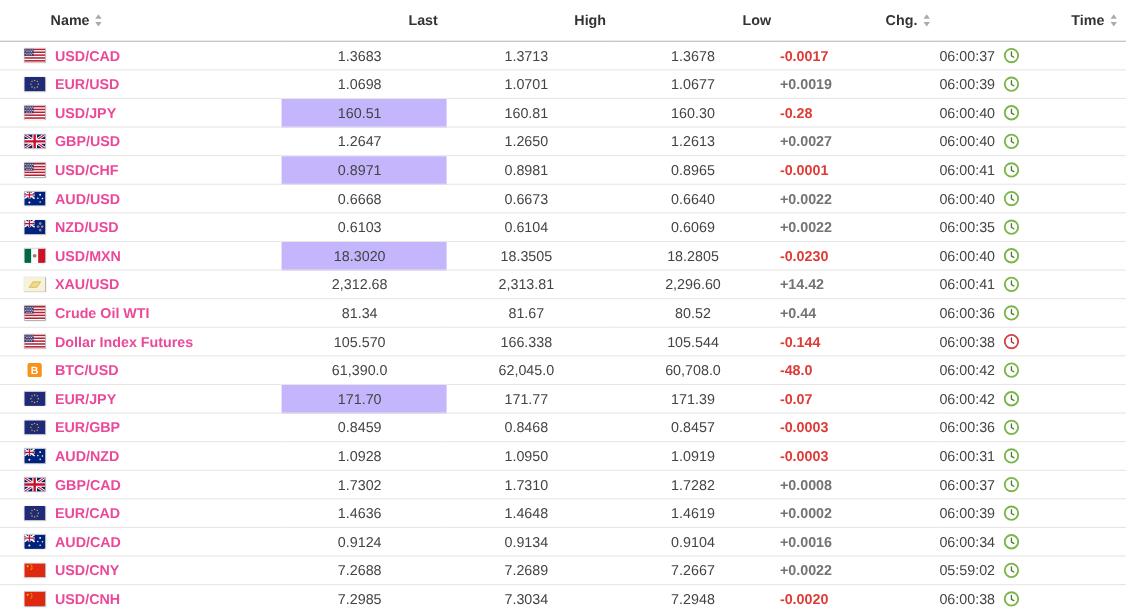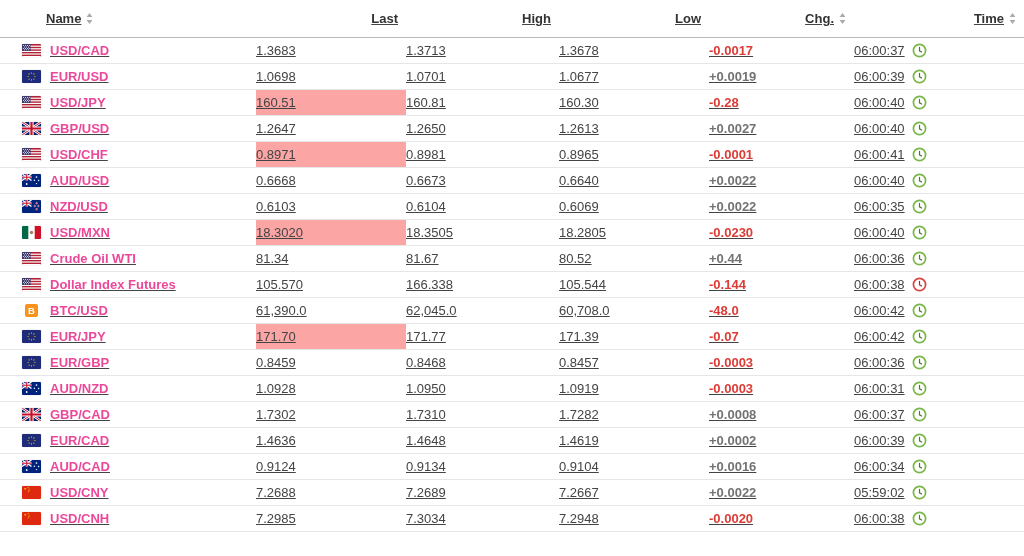--- a/index.html
+++ b/index.html
@@ -2,21 +2,21 @@
 <html><head>
 <meta charset="utf-8">
 <style>
   html, body {
     margin: 0; padding: 0;
     background: #fff;
     font-family: "Liberation Sans", sans-serif;
     font-size: 13px;
     color: #444;
   }
-  .wrap { width: 1024px; height: 556px; overflow: hidden; background: #fff; text-decoration: underline; }
+  .wrap { width: 1024px; height: 556px; overflow: hidden; background: #fff; }
   table.rates {
     width: 1024px;
     border-collapse: collapse;
     table-layout: fixed;
   }
   col.c-name { width: 256px; }
   col.c-last { width: 150px; }
   col.c-high { width: 153px; }
   col.c-low  { width: 150px; }
   col.c-chg  { width: 145px; }
@@ -43,27 +43,27 @@
   }
 
   tbody td {
     height: 25px;
     border-bottom: 1px solid #e6e6e6;
     vertical-align: middle;
     white-space: nowrap;
     padding: 0;
   }
   td.cell-name { padding-left: 22px; text-align: left; }
-  td.num { text-align: left; padding-right: 8px; color: #444; }
+  td.num { text-align: center; padding-right: 8px; color: #444; }
   td.chg { text-align: left; padding-right: 8px; font-weight: bold; }
   td.chg.up   { color: #737373; }
   td.chg.down { color: #dd3b35; }
   td.cell-time { text-align: left; padding-right: 12px; color: #444; }
   td.cell-time .clock { display: inline-block; vertical-align: -3px; margin-left: 7px; line-height: 0; }
-  td.flash { background: #fca5a5; }
+  td.flash { background: #c4b5fd; }
 
   .flag {
     display: inline-block;
     width: 19px; height: 13px;
     margin-right: 9px;
     vertical-align: -2px;
     line-height: 0;
     box-shadow: 0 0 1px rgba(0,0,0,.35);
     border-radius: 1px;
     overflow: hidden;
@@ -331,20 +331,34 @@
           <td class="num">18.3505</td>
           <td class="num">18.2805</td>
           <td class="chg down">-0.0230</td>
           <td class="cell-time"><span>06:00:40</span><span class="clock"><svg width="15" height="15" viewBox="0 0 15 15">
                 <circle cx="7.5" cy="7.5" r="6.1" fill="#fff" stroke="#7ab648" stroke-width="1.7"></circle>
                 <path d="M7.5,4.3 V7.8 L9.6,9" stroke="#4A7A2A" stroke-width="1.2" fill="none" stroke-linecap="round"></path>
               </svg></span></td>
         </tr>
         <tr>
           <td class="cell-name"><span class="flag"><svg width="19" height="13" viewBox="0 0 19 13">
+                <rect width="19" height="13" fill="#F8F2D8"></rect>
+                <polygon points="4.5,9.2 8,4.2 15,4.2 11.5,9.2" fill="#EFD98A" stroke="#C9A93C" stroke-width=".6"></polygon>
+              </svg></span><a class="pair" href="#">XAU/USD</a></td>
+          <td class="num">2,312.68</td>
+          <td class="num">2,313.81</td>
+          <td class="num">2,296.60</td>
+          <td class="chg up">+14.42</td>
+          <td class="cell-time"><span>06:00:41</span><span class="clock"><svg width="15" height="15" viewBox="0 0 15 15">
+                <circle cx="7.5" cy="7.5" r="6.1" fill="#fff" stroke="#7ab648" stroke-width="1.7"></circle>
+                <path d="M7.5,4.3 V7.8 L9.6,9" stroke="#4A7A2A" stroke-width="1.2" fill="none" stroke-linecap="round"></path>
+              </svg></span></td>
+        </tr>
+        <tr>
+          <td class="cell-name"><span class="flag"><svg width="19" height="13" viewBox="0 0 19 13">
                 <rect width="19" height="13" fill="#B22234"></rect>
                 <g fill="#fff">
                   <rect y="1.6" width="19" height="1.2"></rect>
                   <rect y="4.2" width="19" height="1.2"></rect>
                   <rect y="6.8" width="19" height="1.2"></rect>
                   <rect y="9.4" width="19" height="1.2"></rect>
                   <rect y="12" width="19" height="1"></rect>
                 </g>
                 <rect width="8.5" height="7" fill="#3C3B6E"></rect>
                 <g fill="#fff">

